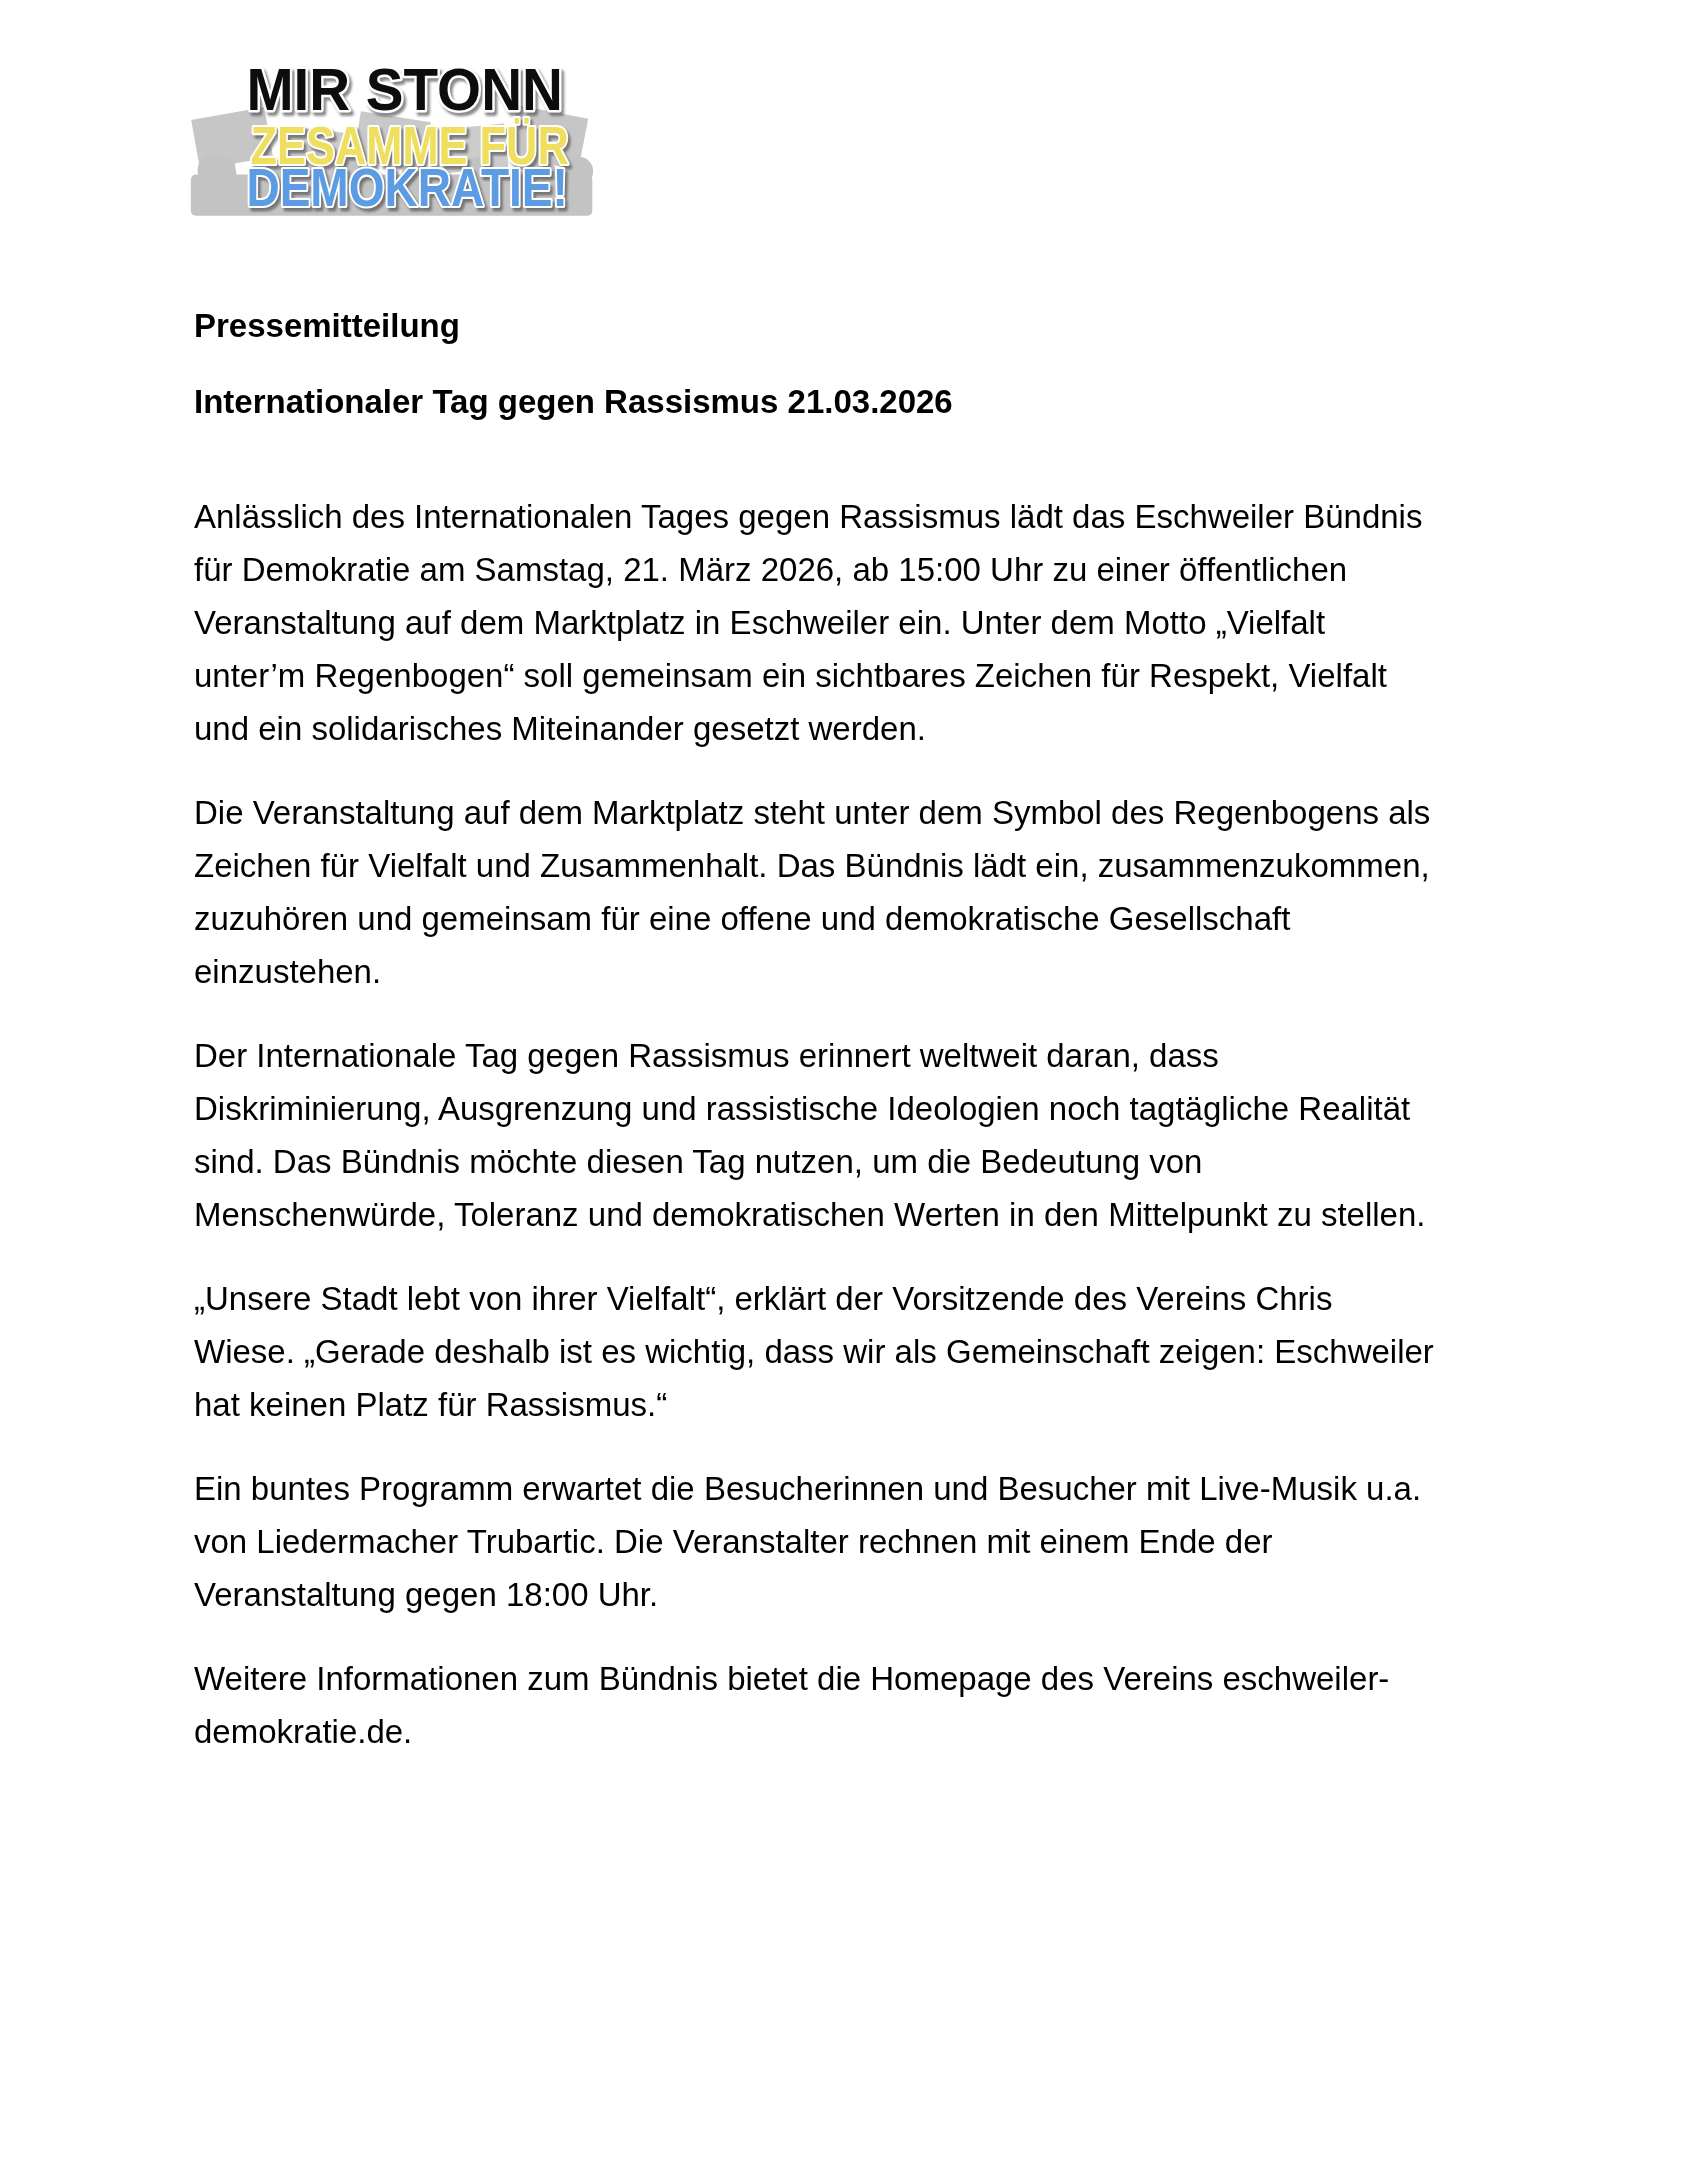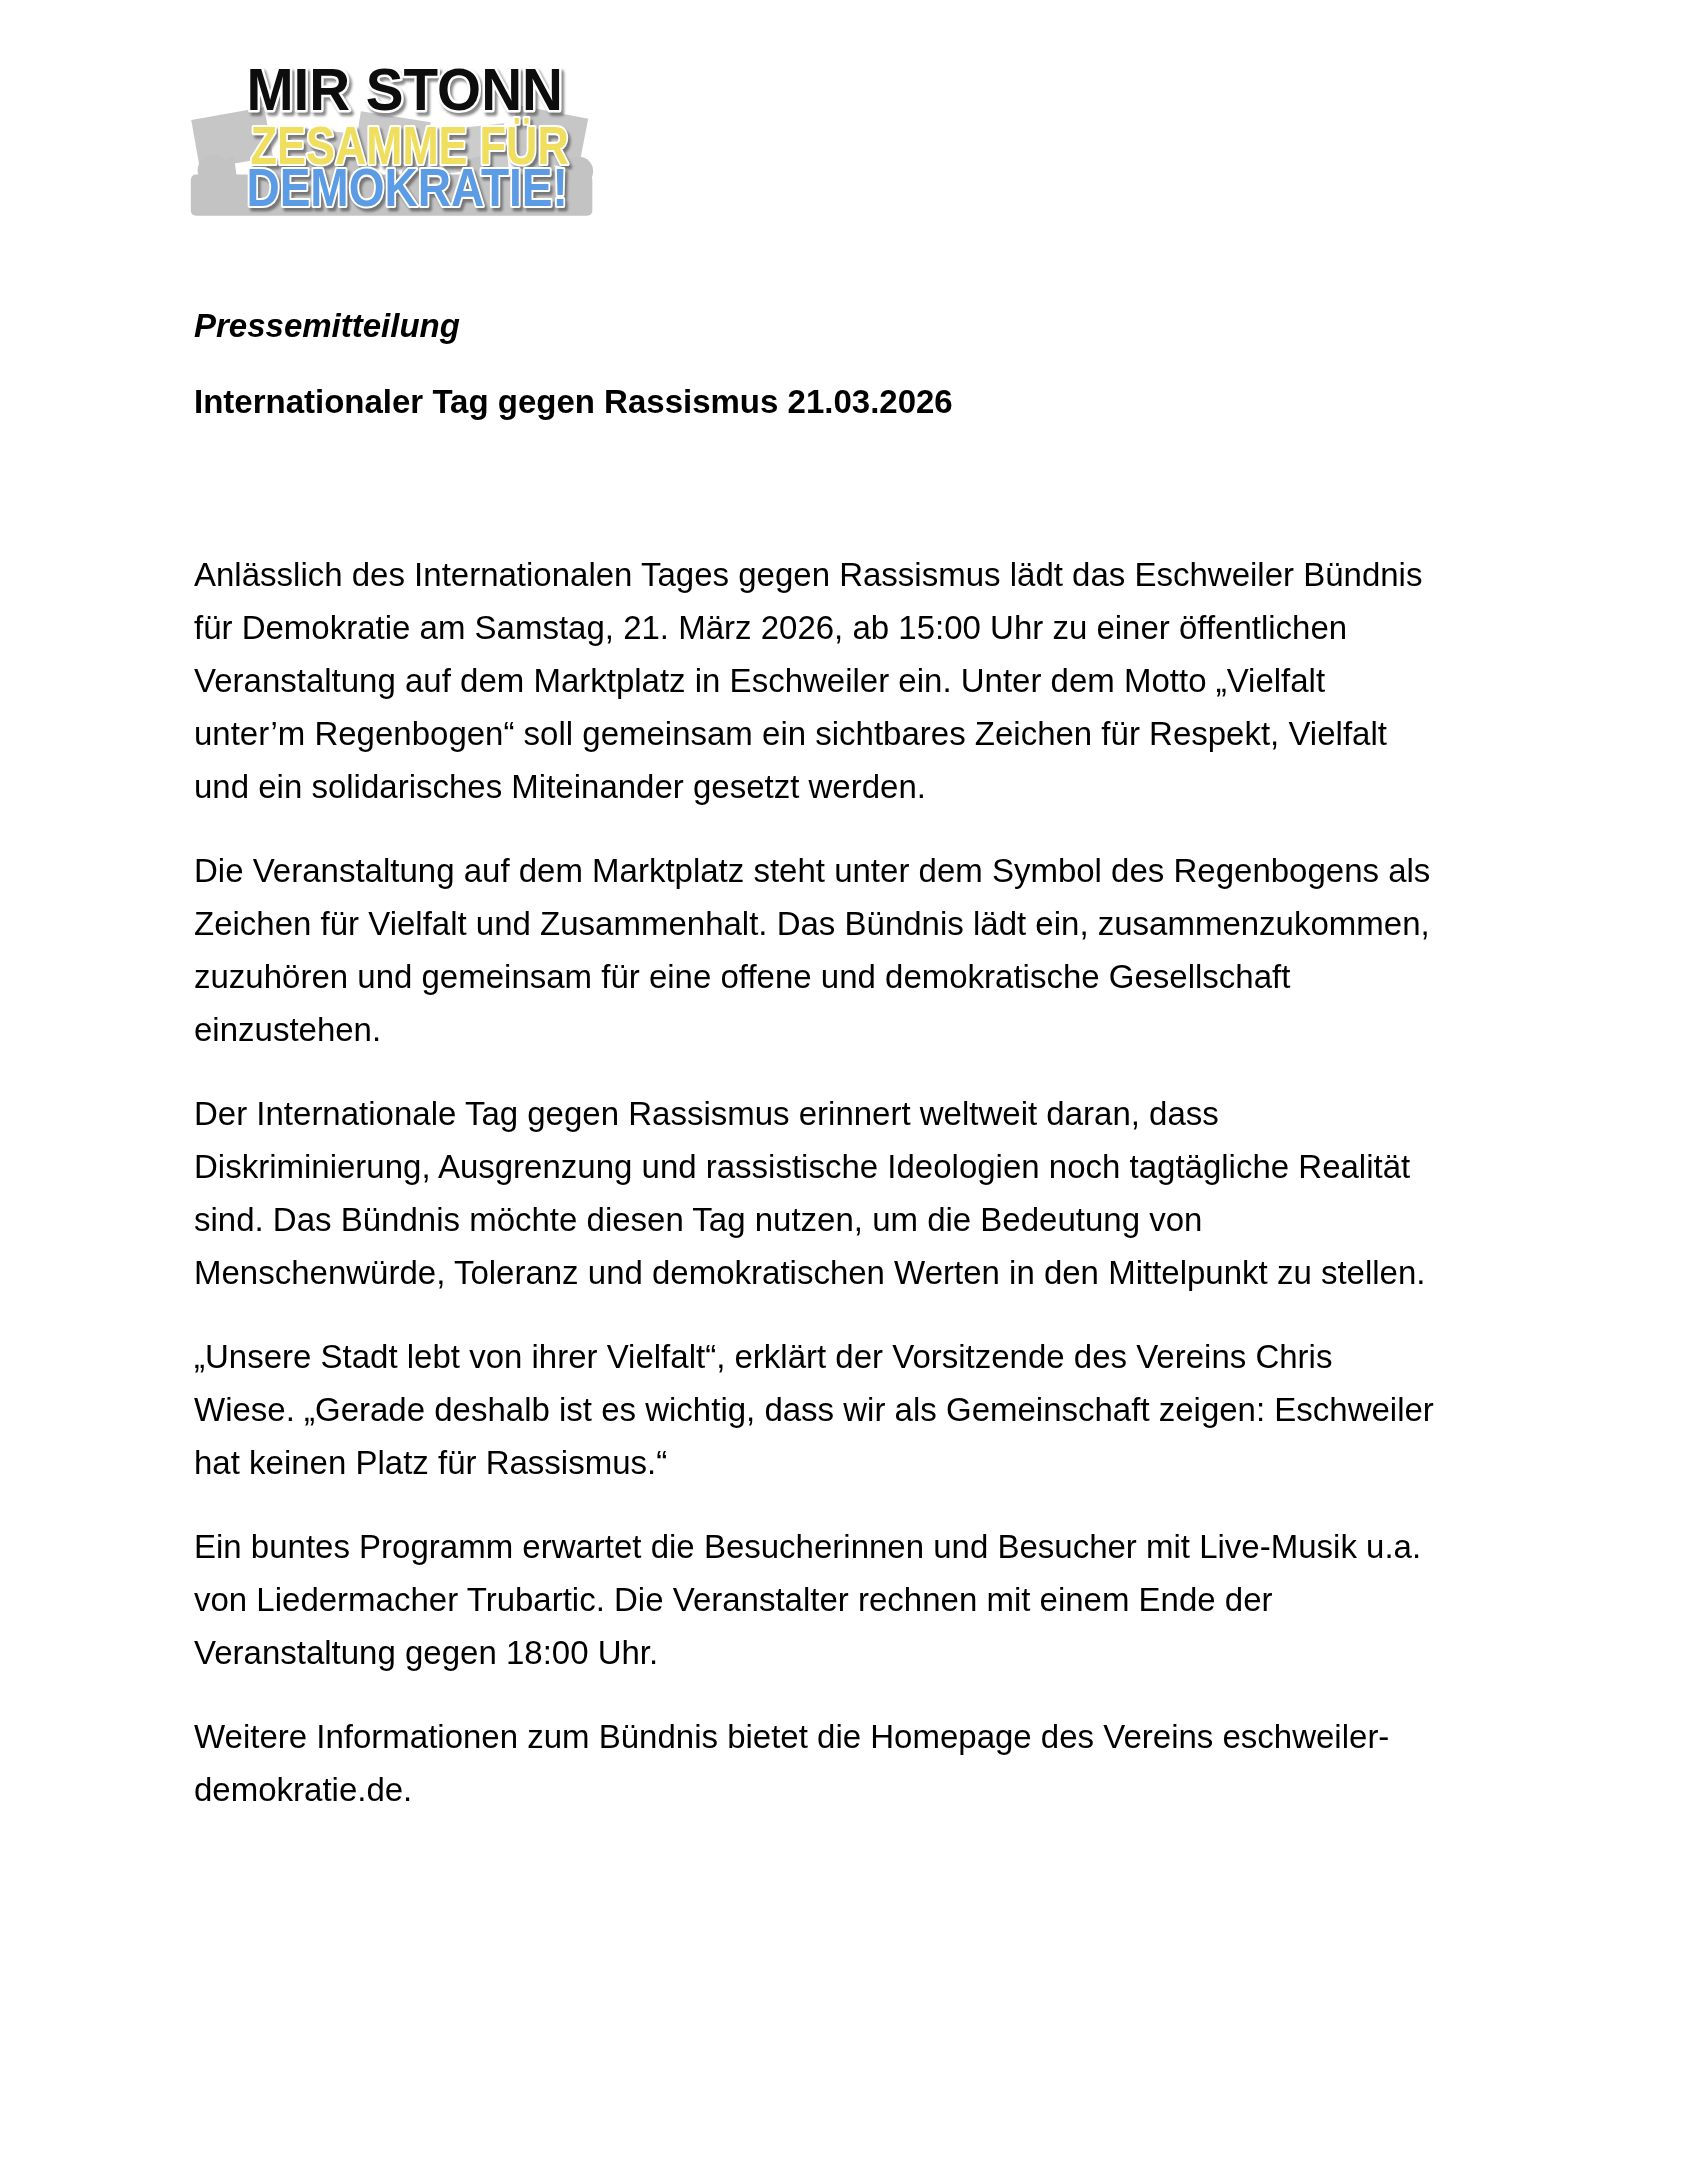--- a/index.html
+++ b/index.html
@@ -36,25 +36,24 @@
     stroke: #ffffff;
     stroke-linejoin: round;
     filter: drop-shadow(3px 4px 1.5px rgba(75,75,75,0.65));
   }
   .logo-l1 { font-size: 70px; stroke-width: 6px; }
   .logo-l2, .logo-l3 { font-size: 63px; stroke-width: 5px; }
   p { margin: 0; }
   .kicker {
     font-weight: 700;
     margin-bottom: 23px;
-    font-style: italic;
   }
   .title {
     font-weight: 700;
-    margin-bottom: 120px;
+    margin-bottom: 62px;
   }
   .dateline {
     margin-bottom: 114px;
   }
   .subject {
     margin-bottom: 41px;
   }
   .para {
     white-space: pre;
     margin-bottom: 31px;

